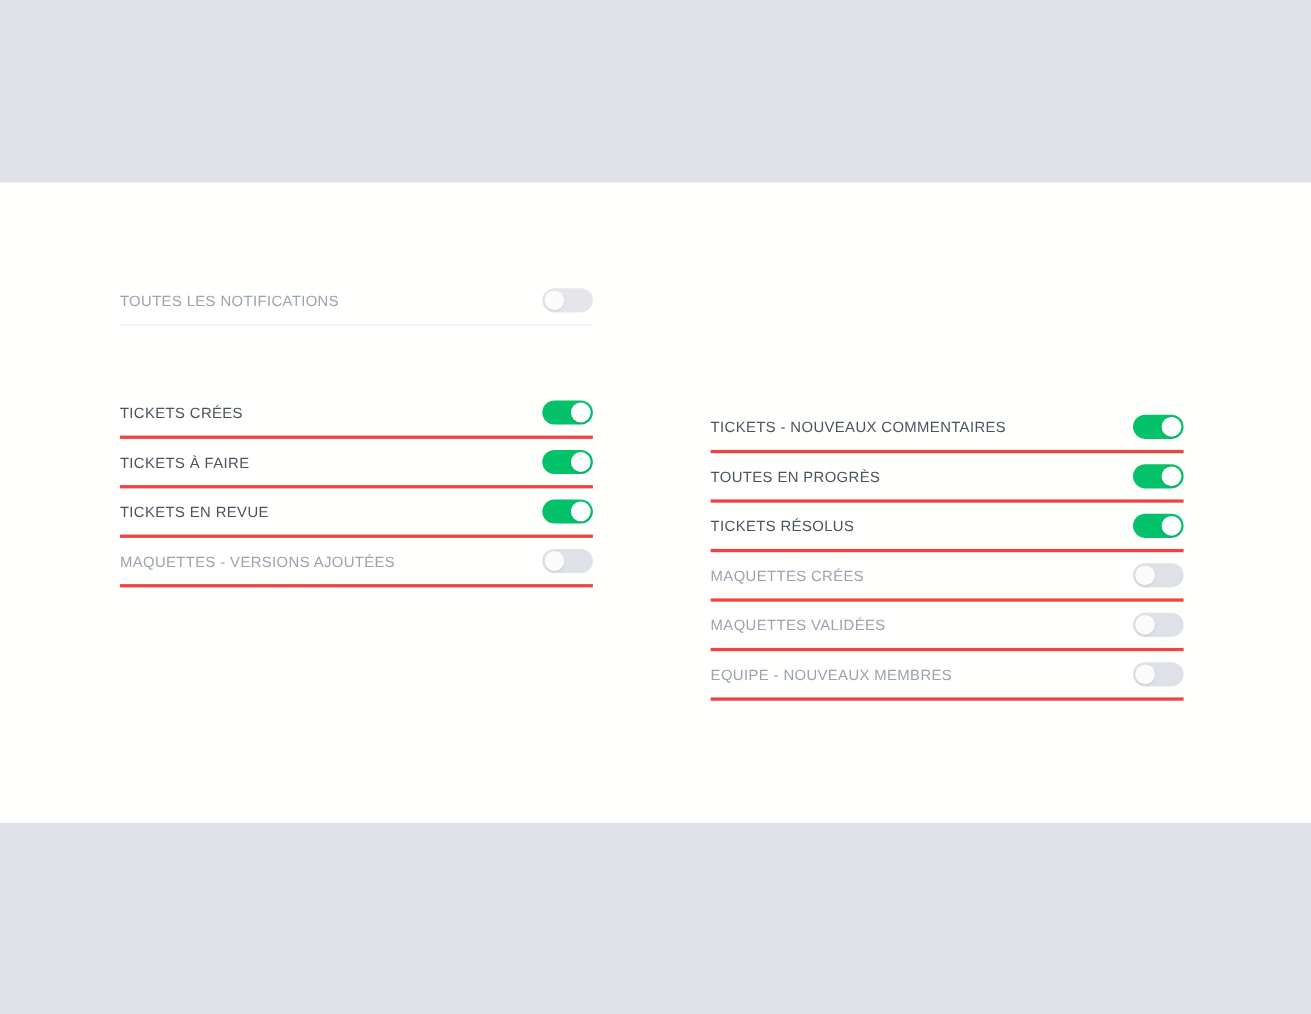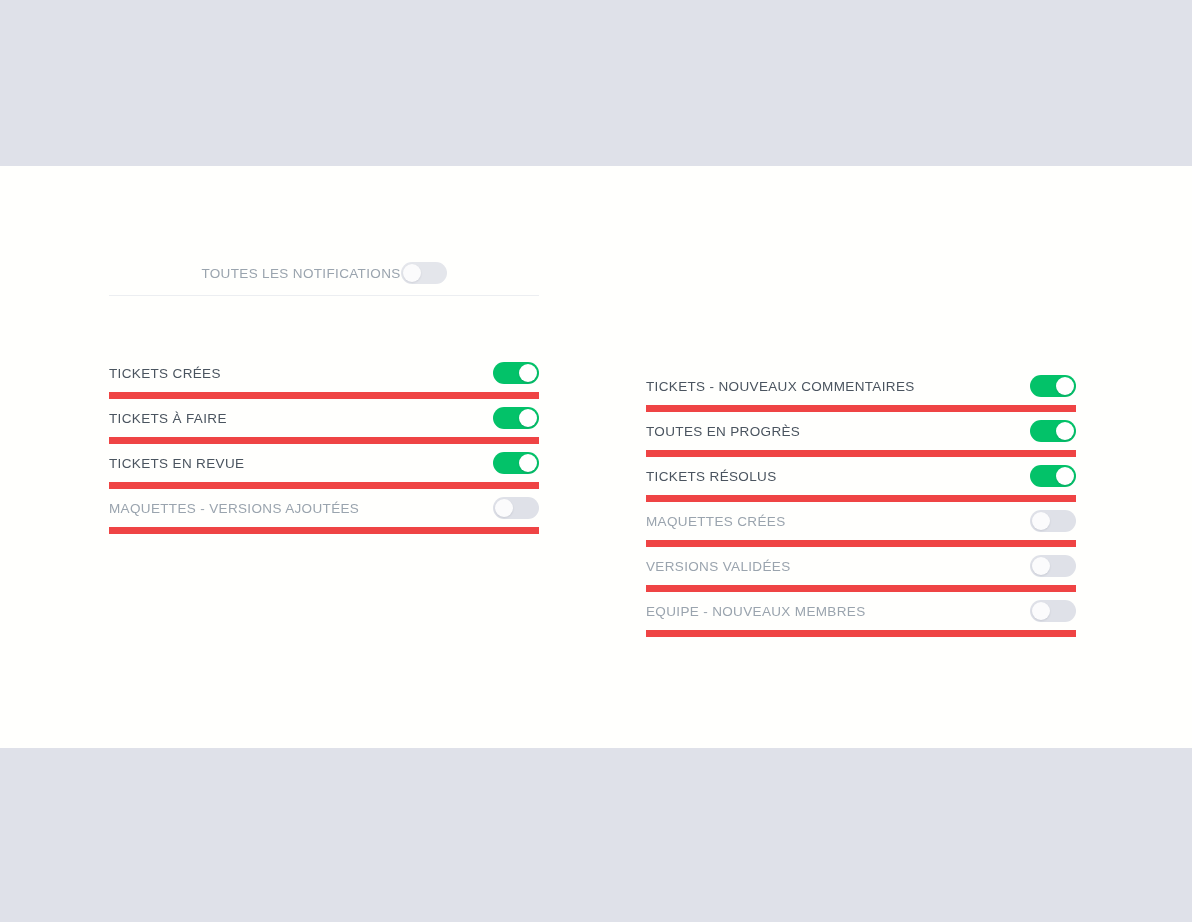--- a/index.html
+++ b/index.html
@@ -67,26 +67,25 @@
   .master-slot { height: 58px; }
   .spacer-row  { height: 58px; }
 
   
   .row {
     position: relative;
     height: 45px;
     display: flex;
     align-items: center;
     justify-content: space-between;
-    border-bottom: 7px solid #ef4444;
+    border-bottom: 3px solid #ef4444;
   }
   .row.master {
     height: 45px;
     border-bottom: 1px solid #eceef1;
-    justify-content: center;
   }
 
   .row-label {
     font-size: 13.5px;
     letter-spacing: 0.35px;
     font-weight: 400;
     white-space: nowrap;
     text-transform: none;
   }
   .row.on  .row-label { color: #4a545f; }
@@ -219,21 +218,21 @@
 
 
           <div class="row off">
             <span class="row-label">MAQUETTES CRÉES</span>
             <span class="toggle off">
               <span class="knob"></span>
             </span>
           </div>
 
           <div class="row off">
-            <span class="row-label">VERSIONS VALIDÉES</span>
+            <span class="row-label">MAQUETTES VALIDÉES</span>
             <span class="toggle off">
               <span class="knob"></span>
             </span>
           </div>
 
           <div class="row off">
             <span class="row-label">EQUIPE - NOUVEAUX MEMBRES</span>
             <span class="toggle off">
               <span class="knob"></span>
             </span>

